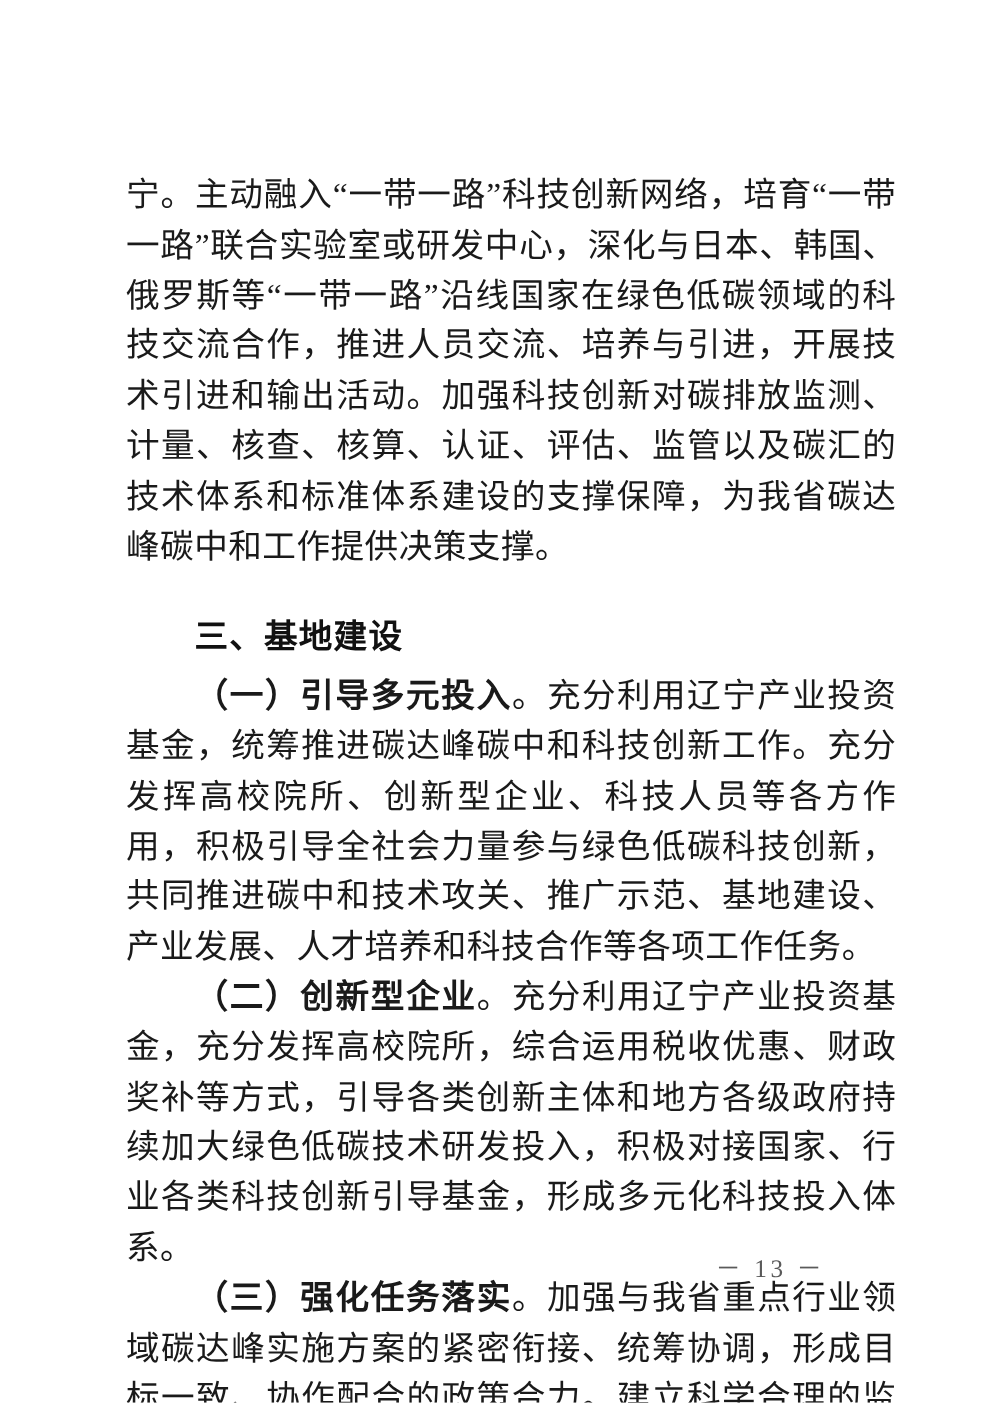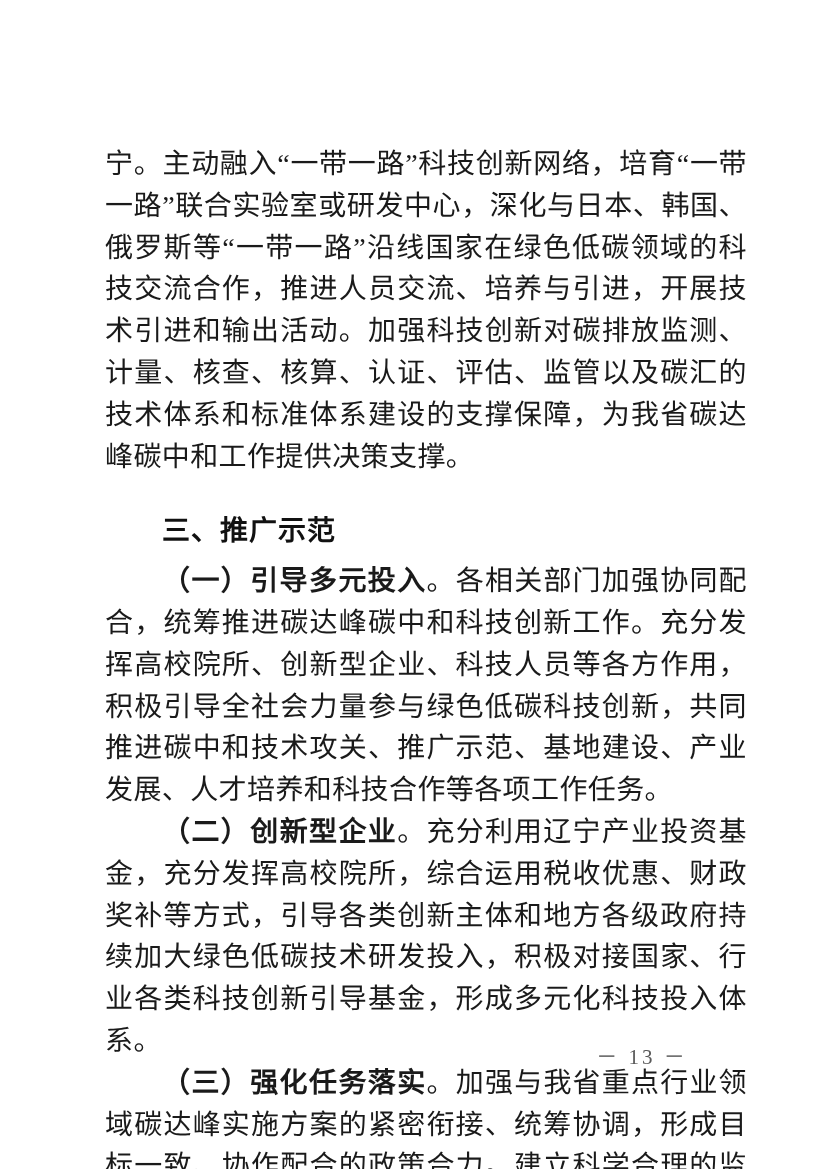--- a/index.html
+++ b/index.html
@@ -90,26 +90,26 @@
 <body>
 
 <div class="page">
 
   <div class="content">
 
     <p class="para block-continuation">宁。主动融入“一带一路”科技创新网络，培育“一带一路”联合实验室或研发中心，深化与日本、韩国、俄罗斯等“一带一路”沿线国家在绿色低碳领域的科技交流合作，推进人员交流、培养与引进，开展技术引进和输出活动。加强科技创新对碳排放监测、计量、核查、核算、认证、评估、监管以及碳汇的技术体系和标准体系建设的支撑保障，为我省碳达峰碳中和工作提供决策支撑。</p>
 
     <div class="gap-heading-top"></div>
 
-    <h2 class="section-heading">三、推广示范</h2>
+    <h2 class="section-heading">三、基地建设</h2>
 
     <div class="gap-heading-bottom"></div>
 
     <p class="para indent">
-      <span class="lead">（一）</span><span class="lead">引导多元投入</span><span>。各相关部门加强协同配合，统筹推进碳达峰碳中和科技创新工作。充分发挥高校院所、创新型企业、科技人员等各方作用，积极引导全社会力量参与绿色低碳科技创新，共同推进碳中和技术攻关、推广示范、基地建设、产业发展、人才培养和科技合作等各项工作任务。</span>
+      <span class="lead">（一）</span><span class="lead">引导多元投入</span><span>。充分利用辽宁产业投资基金，统筹推进碳达峰碳中和科技创新工作。充分发挥高校院所、创新型企业、科技人员等各方作用，积极引导全社会力量参与绿色低碳科技创新，共同推进碳中和技术攻关、推广示范、基地建设、产业发展、人才培养和科技合作等各项工作任务。</span>
     </p>
 
     <p class="para indent">
       <span class="lead">（二）</span><span class="lead">创新型企业</span><span>。充分利用辽宁产业投资基金，充分发挥高校院所，综合运用税收优惠、财政奖补等方式，引导各类创新主体和地方各级政府持续加大绿色低碳技术研发投入，积极对接国家、行业各类科技创新引导基金，形成多元化科技投入体系。</span>
     </p>
 
     <p class="para indent">
       <span class="lead">（三）</span><span class="lead">强化任务落实</span><span>。加强与我省重点行业领域碳达峰实施方案的紧密衔接、统筹协调，形成目标一致、协作配合的政策合力。建立科学合理的监测评估指标体系，结合任务实施成效、技术发展新趋势等建立动态调整机制，扎实推进碳达峰碳中和相关</span>
     </p>
 

